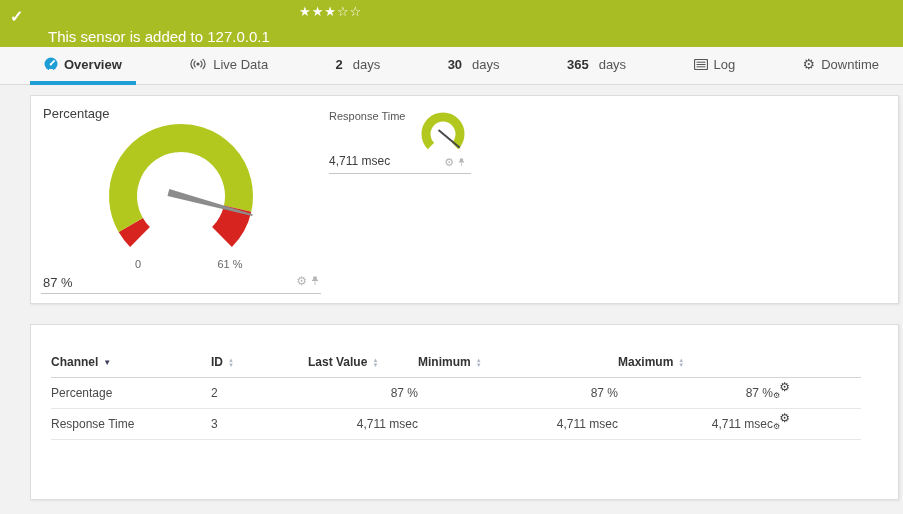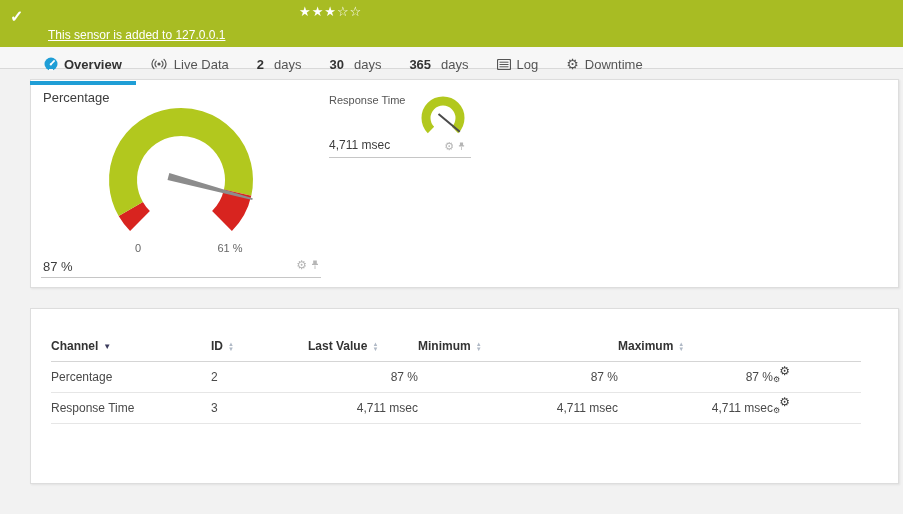--- a/index.html
+++ b/index.html
@@ -7,25 +7,25 @@
     font-family:"Liberation Sans", sans-serif; color:#444; }
 
   
   .banner { height:47px; background:#a8bc23; position:relative; color:#fff; }
   .banner .check { position:absolute; left:10px; top:7px; font-size:16px; font-weight:bold; }
   .banner .titleline { position:absolute; left:32px; top:5px; font-size:17px; white-space:nowrap; }
   .banner .kind { font-style:italic; font-weight:400; margin-right:6px; }
   .banner .t { font-weight:bold; }
   .banner .flag { font-size:10px; vertical-align:top; margin-left:3px; }
   .banner .stars { position:absolute; left:299px; top:4px; font-size:13px; letter-spacing:1px; }
-  .banner .sub { position:absolute; left:48px; top:28px; font-size:12px;text-decoration:underline; }
-
-  
-  .tabbar { height:22px; background:#f7f7f7; border-bottom:1px solid #d9d9d9;
-    display:flex; justify-content:flex-start; padding:0 10px 0 30px; }
+  .banner .sub { position:absolute; left:48px; top:28px; font-size:15px; }
+
+  
+  .tabbar { height:38px; background:#f7f7f7; border-bottom:1px solid #d9d9d9;
+    display:flex; justify-content:space-between; padding:0 10px 0 30px; }
   .tab { display:flex; align-items:center; gap:6px; padding:0 14px; font-size:13px;
     color:#555; cursor:pointer; border-bottom:4px solid transparent; height:38px; }
   .tab.active { color:#333; font-weight:bold; border-bottom-color:#1f9ed6; }
   .tab b { font-weight:bold; color:#333; margin-right:4px; }
   .tab .ic { display:inline-flex; }
   .gear-glyph { font-size:14px; color:#555; line-height:1; }
 
   
   .panel { background:#fff; border:1px solid #ddd; box-shadow:1px 1px 2px rgba(0,0,0,.07);
     margin:0 4px 0 30px; }

